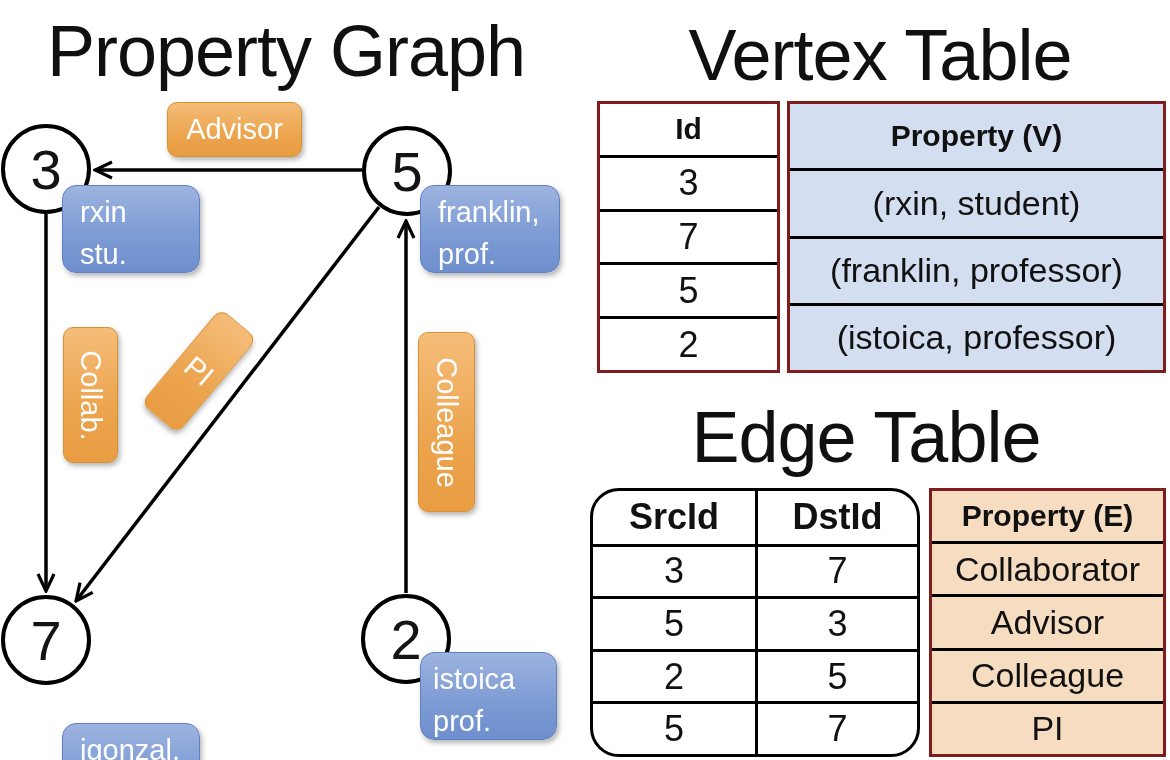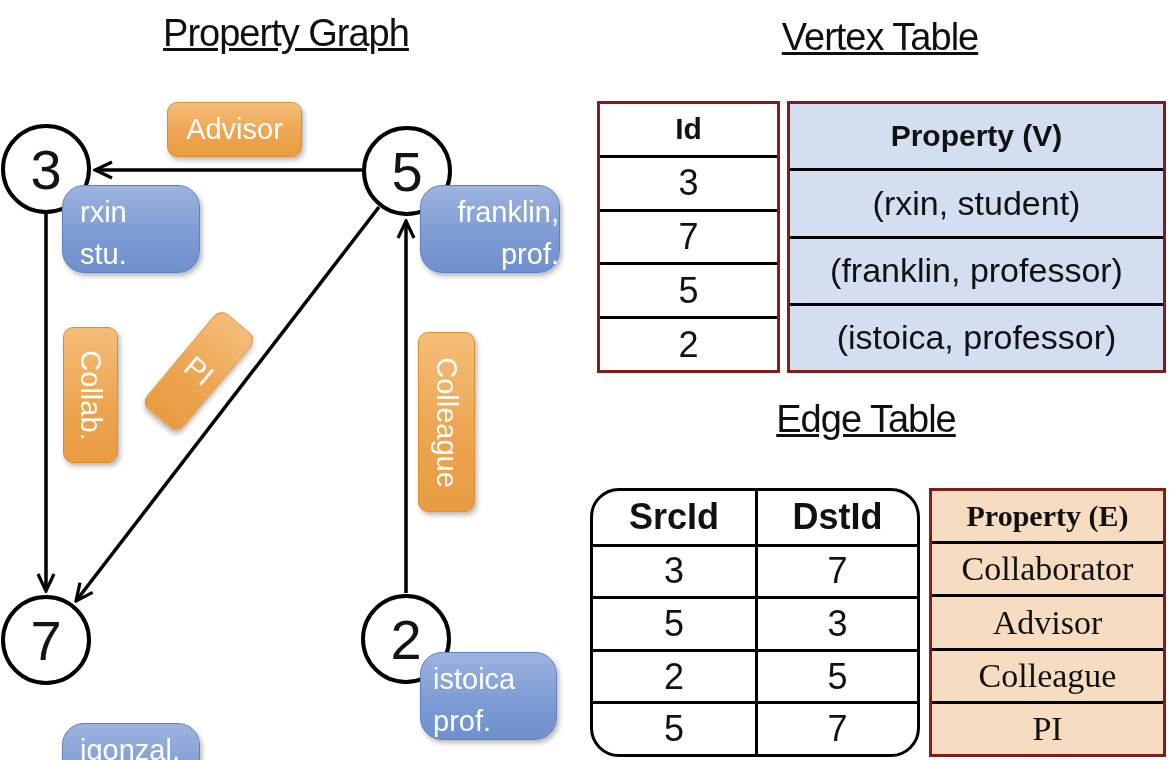--- a/index.html
+++ b/index.html
@@ -1,40 +1,40 @@
 <!DOCTYPE html>
 <html><head>
 <meta charset="utf-8">
 <style>
   * { margin:0; padding:0; box-sizing:border-box; }
   html,body { width:1170px; height:760px; background:#ffffff; overflow:hidden;
               font-family:"Liberation Sans","DejaVu Sans",sans-serif; }
 
   
-  .big-title { position:absolute; text-align:center; font-size:38px; line-height:1.05;
-               color:#101010; letter-spacing:-1px; font-weight:400;text-decoration:underline; }
+  .big-title { position:absolute; text-align:center; font-size:72px; line-height:1.05;
+               color:#101010; letter-spacing:-1px; font-weight:400; }
 
   
   #graph-panel { position:absolute; left:0; top:0; width:585px; height:760px; }
 
   .vertex-circle { position:absolute; width:90px; height:90px; border:4px solid #000;
                    border-radius:50%; background:#fff; display:flex; align-items:center;
                    justify-content:center; font-size:56px; color:#141414; z-index:1; }
 
   #edge-svg { position:absolute; left:0; top:0; width:585px; height:760px; z-index:2;
               pointer-events:none; }
 
   .edge-label { position:absolute; z-index:3; border-radius:10px;
                 background:linear-gradient(180deg,#f5bd79 0%,#eca44e 60%,#e99c42 100%);
                 border:1.5px solid #d8912f; box-shadow:2px 3px 5px rgba(110,110,110,.5);
                 display:flex; align-items:center; justify-content:center;
                 color:#fff; font-size:29px; }
   .rot90 { transform:rotate(90deg); white-space:nowrap; }
 
-  .vertex-label { position:absolute; z-index:4; border-radius:22px;
+  .vertex-label { position:absolute; z-index:4; border-radius:14px;
                   background:linear-gradient(180deg,#9db3e0 0%,#7e9cd4 55%,#6e8fce 100%);
                   border:1.5px solid #6080c0; box-shadow:2px 3px 5px rgba(110,110,110,.5);
                   color:#fff; font-size:29px; line-height:42px; padding:5px 0 0 17px; }
 
   
   .tbl-col { position:absolute; border:3px solid #7f1d1d; display:flex; flex-direction:column;
              background:#fff; }
   .tbl-col > .cell { flex:1; display:flex; align-items:center; justify-content:center;
                      font-size:34px; color:#111; }
   .tbl-col > .cell + .cell { border-top:3px solid #000; }
@@ -92,21 +92,21 @@
     <span>PI</span>
   </div>
   <div class="edge-label" style="left:418px; top:332px; width:57px; height:180px;">
     <span class="rot90">Colleague</span>
   </div>
 
   <div class="vertex-label" style="left:62px; top:185px; width:138px; height:88px;">
     <div>rxin</div>
     <div>stu.</div>
   </div>
-  <div class="vertex-label" style="left:420px; top:185px; width:140px; height:88px;text-align:right;">
+  <div class="vertex-label" style="left:420px; top:185px; width:140px; height:88px;">
     <div>franklin,</div>
     <div>prof.</div>
   </div>
   <div class="vertex-label" style="left:62px; top:678px; width:138px; height:90px;margin-top:45px;">
     <div>jgonzal,</div>
     <div>pst.doc.</div>
   </div>
   <div class="vertex-label" style="left:420px; top:652px; width:137px; height:88px;padding-left:12px;">
     <div>istoica</div>
     <div>prof.</div>
@@ -138,19 +138,19 @@
   <div class="cell">3</div>
   <div class="cell">7</div>
   <div class="cell">5</div>
   <div class="cell">3</div>
   <div class="cell">2</div>
   <div class="cell">5</div>
   <div class="cell">5</div>
   <div class="cell">7</div>
 </div>
 
-<div class="tbl-col peach-fill" style="left:929px; top:488px; width:237px; height:269px;font-family:Liberation Serif, serif;">
+<div class="tbl-col peach-fill" style="left:929px; top:488px; width:237px; height:269px;">
   <div class="cell hdr">Property (E)</div>
   <div class="cell">Collaborator</div>
   <div class="cell">Advisor</div>
   <div class="cell">Colleague</div>
   <div class="cell">PI</div>
 </div>
 
 </body></html>

